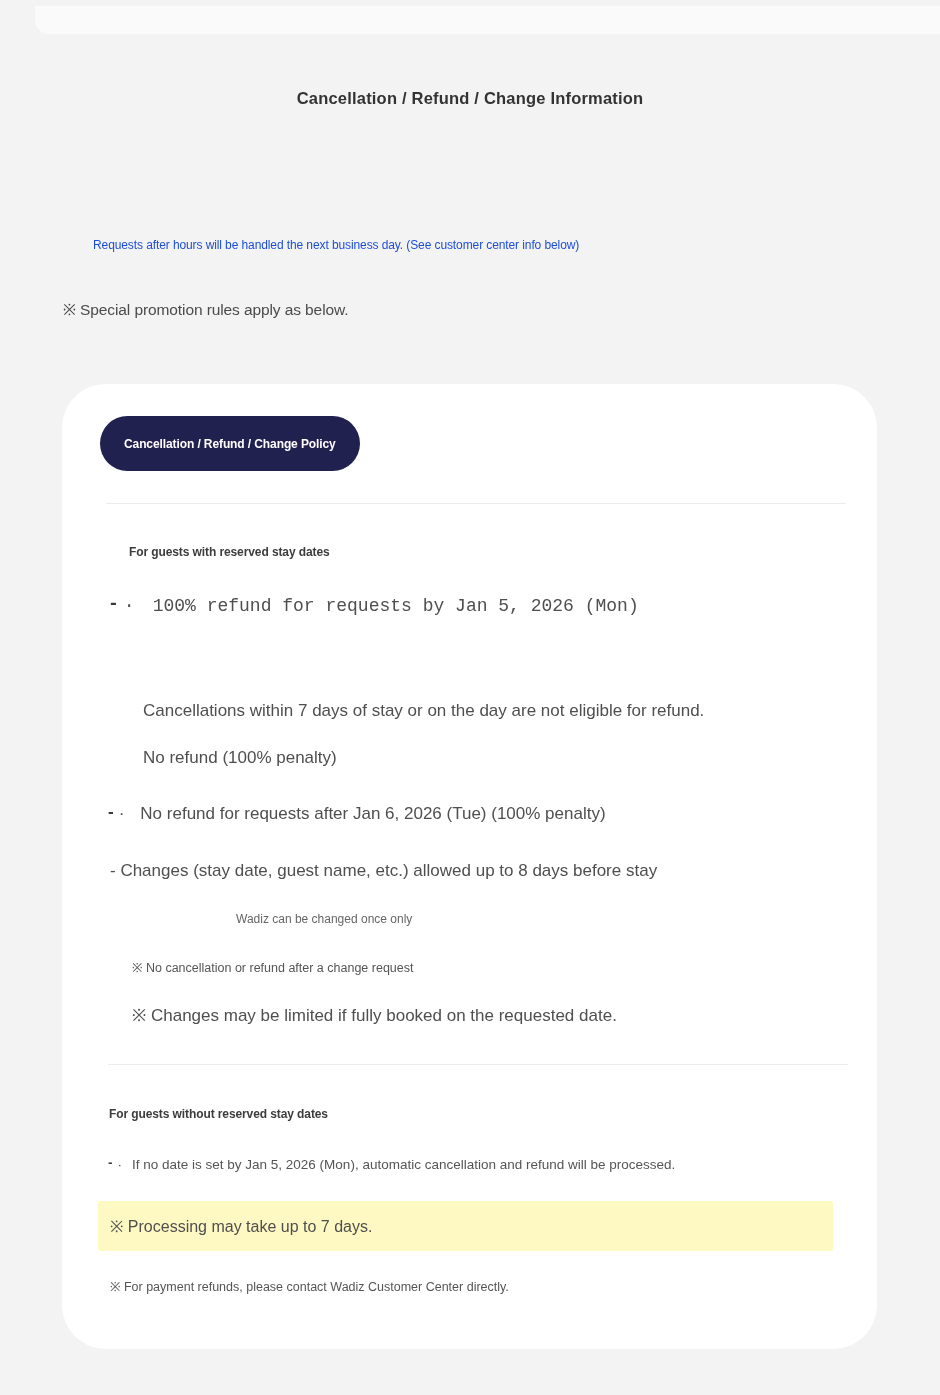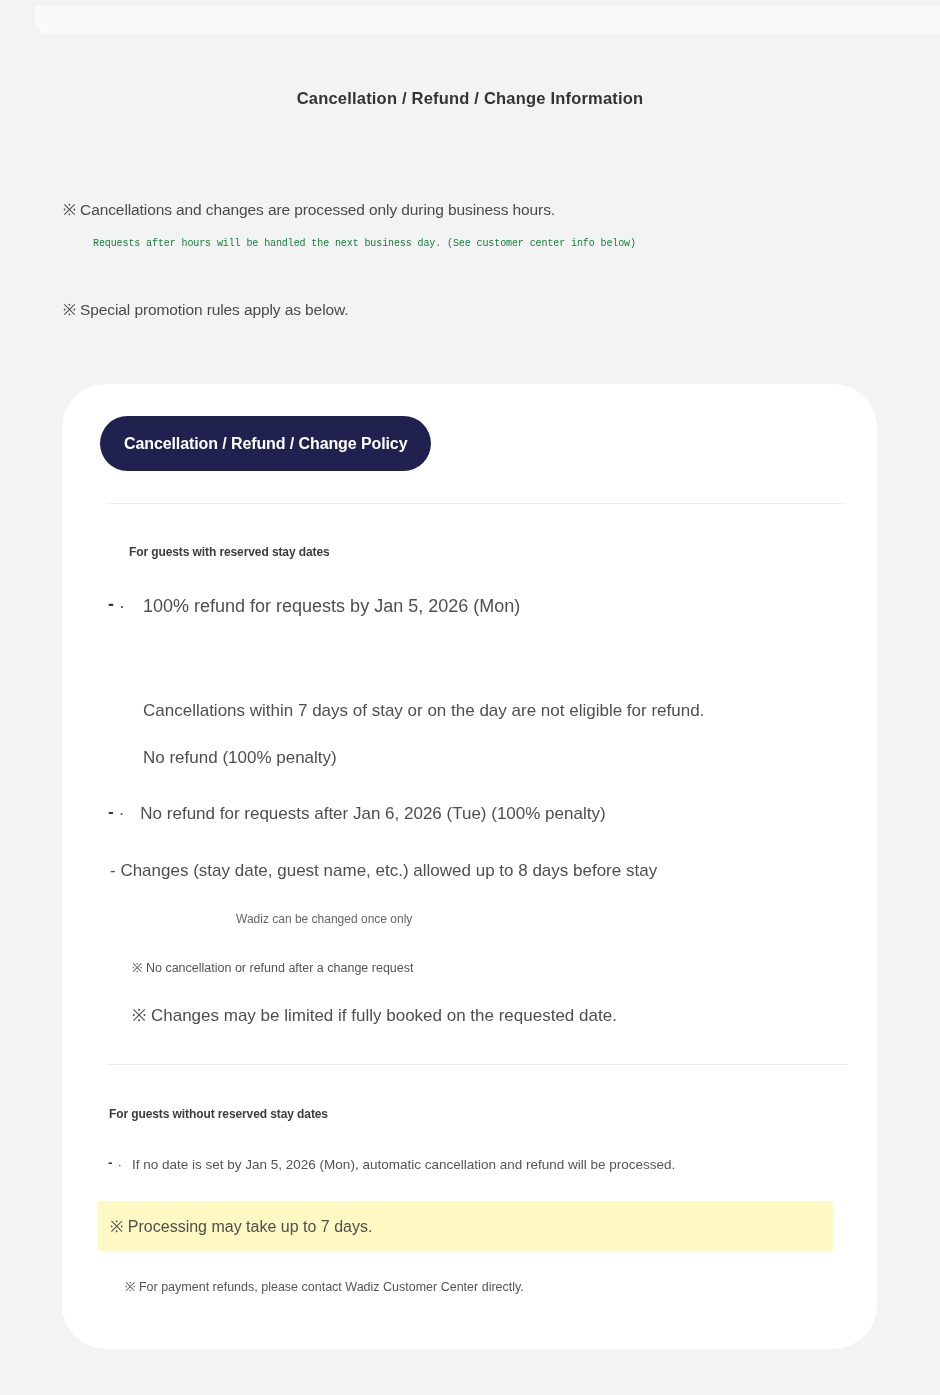--- a/index.html
+++ b/index.html
@@ -36,23 +36,22 @@
 
   .intro-note {
     position: absolute;
     font-size: 15.5px;
     color: #4b4b4b;
     letter-spacing: -0.1px;
   }
   .intro-note.n1 { left: 63px; top: 192px; }
   .intro-note.sub {
     left: 93px; top: 232px;
-    font-size: 10px;
-    color: #15803d;
-    font-family: Liberation Mono, monospace;
+    font-size: 12px;
+    color: #1d4ed8;
   }
   .intro-note.n2 { left: 63px; top: 292px; }
 
   .policy-card {
     position: absolute;
     left: 62px; top: 378px;
     width: 815px; height: 965px;
     background: #ffffff;
     border-radius: 44px;
   }
@@ -61,21 +60,21 @@
     position: absolute;
     left: 38px; top: 32px;
     height: 55px;
     padding: 0 24px;
     background: #20214f;
     border-radius: 28px;
     display: inline-flex;
     align-items: center;
     justify-content: center;
     color: #ffffff;
-    font-size: 16px;
+    font-size: 12px;
     font-weight: bold;
     letter-spacing: -0.1px;
     white-space: nowrap;
   }
 
   .divider {
     position: absolute;
     height: 1px;
     background: #ececec;
   }
@@ -99,38 +98,38 @@
     display: inline-block;
     transform: translateY(-2px);
   }
   .bullet-dot {
     color: #4f4f4f;
     display: inline-block;
     margin-left: 5px;
   }
   .bullet-text { color: #4f4f4f; }
 
-  .row-item1 { left: 46px; top: 212px; font-size: 18px; }
+  .row-item1 { left: 46px; top: 212px; font-size: 18px; font-family: Liberation Mono, monospace; }
   .row-item1 .bullet-text { margin-left: 18px; }
 
   .row-item2 { left: 46px; top: 420px; font-size: 17px; text-align: right; }
   .row-item2 .bullet-text { margin-left: 16px; }
 
   .row-item4 { left: 46px; top: 773px; font-size: 13.5px; }
   .row-item4 .bullet-text { margin-left: 10px; color: #555555; }
 
   .note { position: absolute; white-space: nowrap; }
   .note-however   { left: 48px;  top: 272px; font-size: 13.5px; color: #555555; }
   .note-within7   { left: 81px;  top: 317px; font-size: 17px;   color: #4f4f4f; }
   .note-norefund  { left: 81px;  top: 364px; font-size: 17px;   color: #4f4f4f; }
   .note-changes   { left: 48px;  top: 477px; font-size: 17px;   color: #4f4f4f; }
   .note-onceonly  { left: 174px; top: 528px; font-size: 12px;   color: #666666; }
   .note-nocancel  { left: 70px;  top: 575px; font-size: 12.5px; color: #555555; }
   .note-limited   { left: 70px;  top: 619px; font-size: 17px;   color: #4f4f4f; }
-  .note-wadiz     { left: 63px;  top: 894px; font-size: 12.5px; color: #555555; text-align: right; }
+  .note-wadiz     { left: 48px;  top: 894px; font-size: 12.5px; color: #555555; text-align: right; }
 
   .processing-band {
     position: absolute;
     left: 36px; top: 817px;
     width: 735px; height: 50px;
     background: #fef9c3;
     border-radius: 2px;
     display: flex;
     align-items: center;
     padding-left: 12px;
@@ -141,21 +140,20 @@
 </style>
 </head>
 <body>
 
 <div class="page">
 
   <div class="top-edge"></div>
 
   <div class="page-title">Cancellation / Refund / Change Information</div>
 
-  <div class="intro-note n1">※ Cancellations and changes are processed only during business hours.</div>
   <div class="intro-note sub">Requests after hours will be handled the next business day. (See customer center info below)</div>
   <div class="intro-note n2">※ Special promotion rules apply as below.</div>
 
   <div class="policy-card">
 
     <div class="policy-badge">Cancellation / Refund / Change Policy</div>
 
     <div class="divider d1"></div>
 
     <div class="section-heading h1">For guests with reserved stay dates</div>

